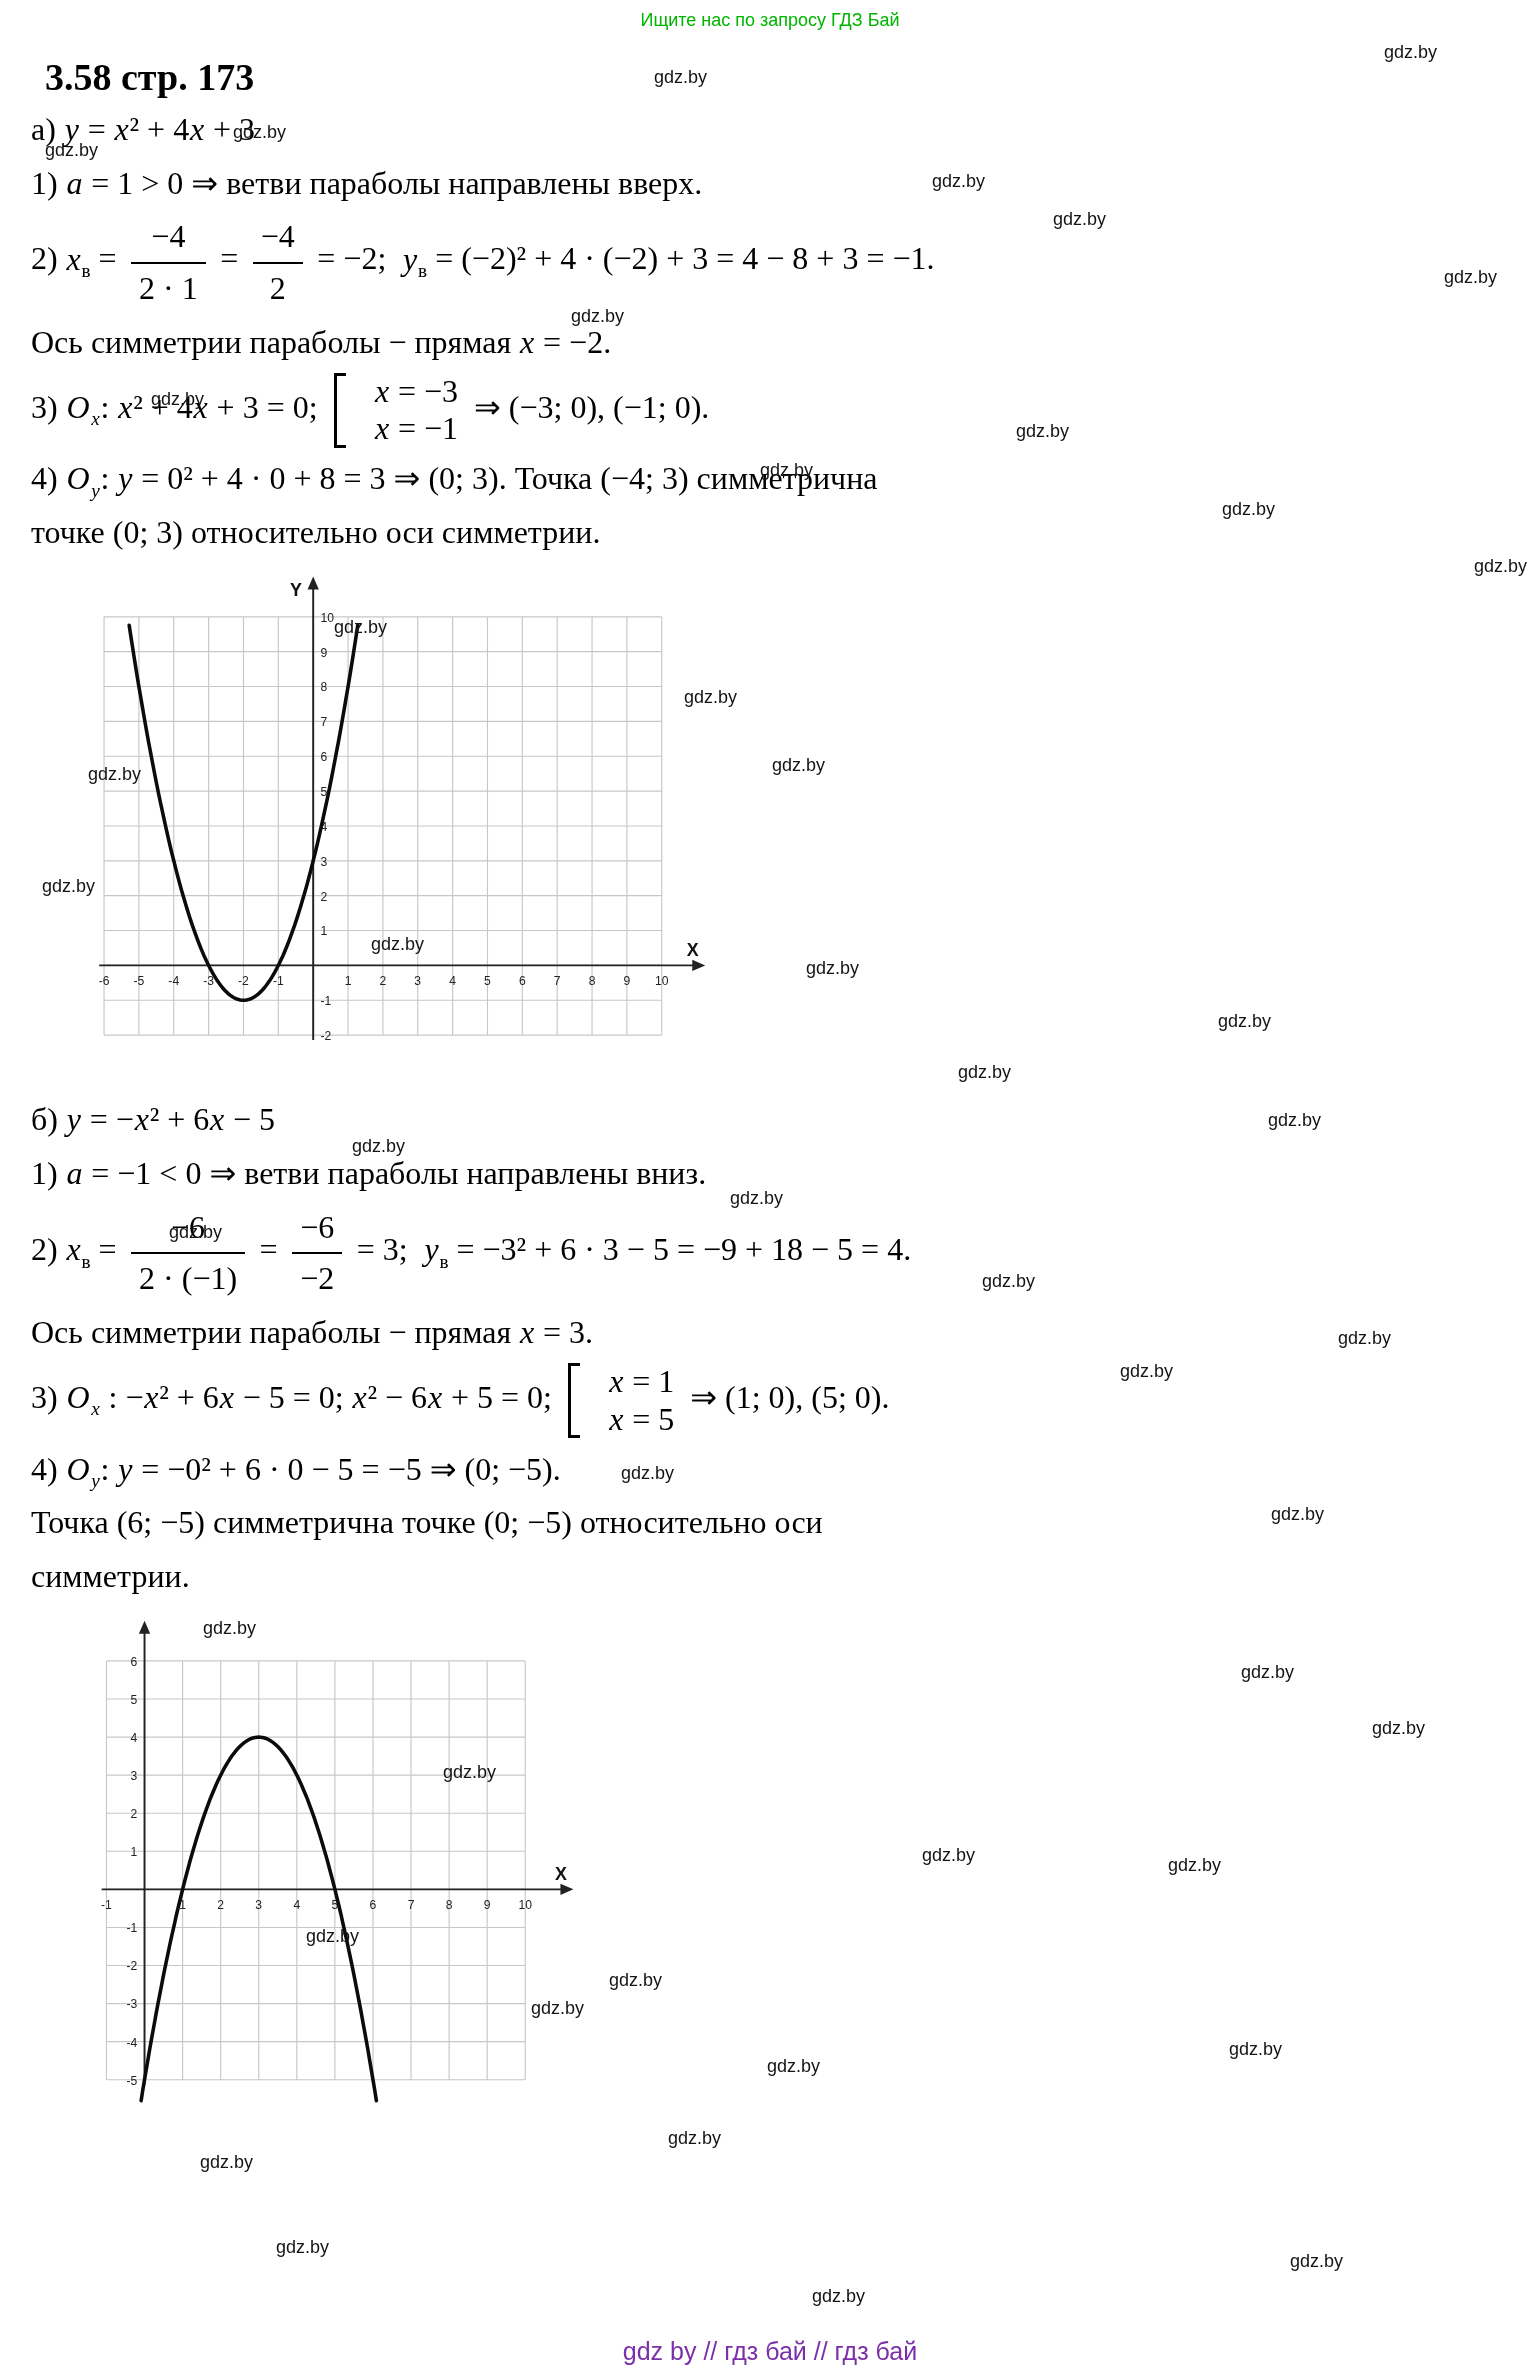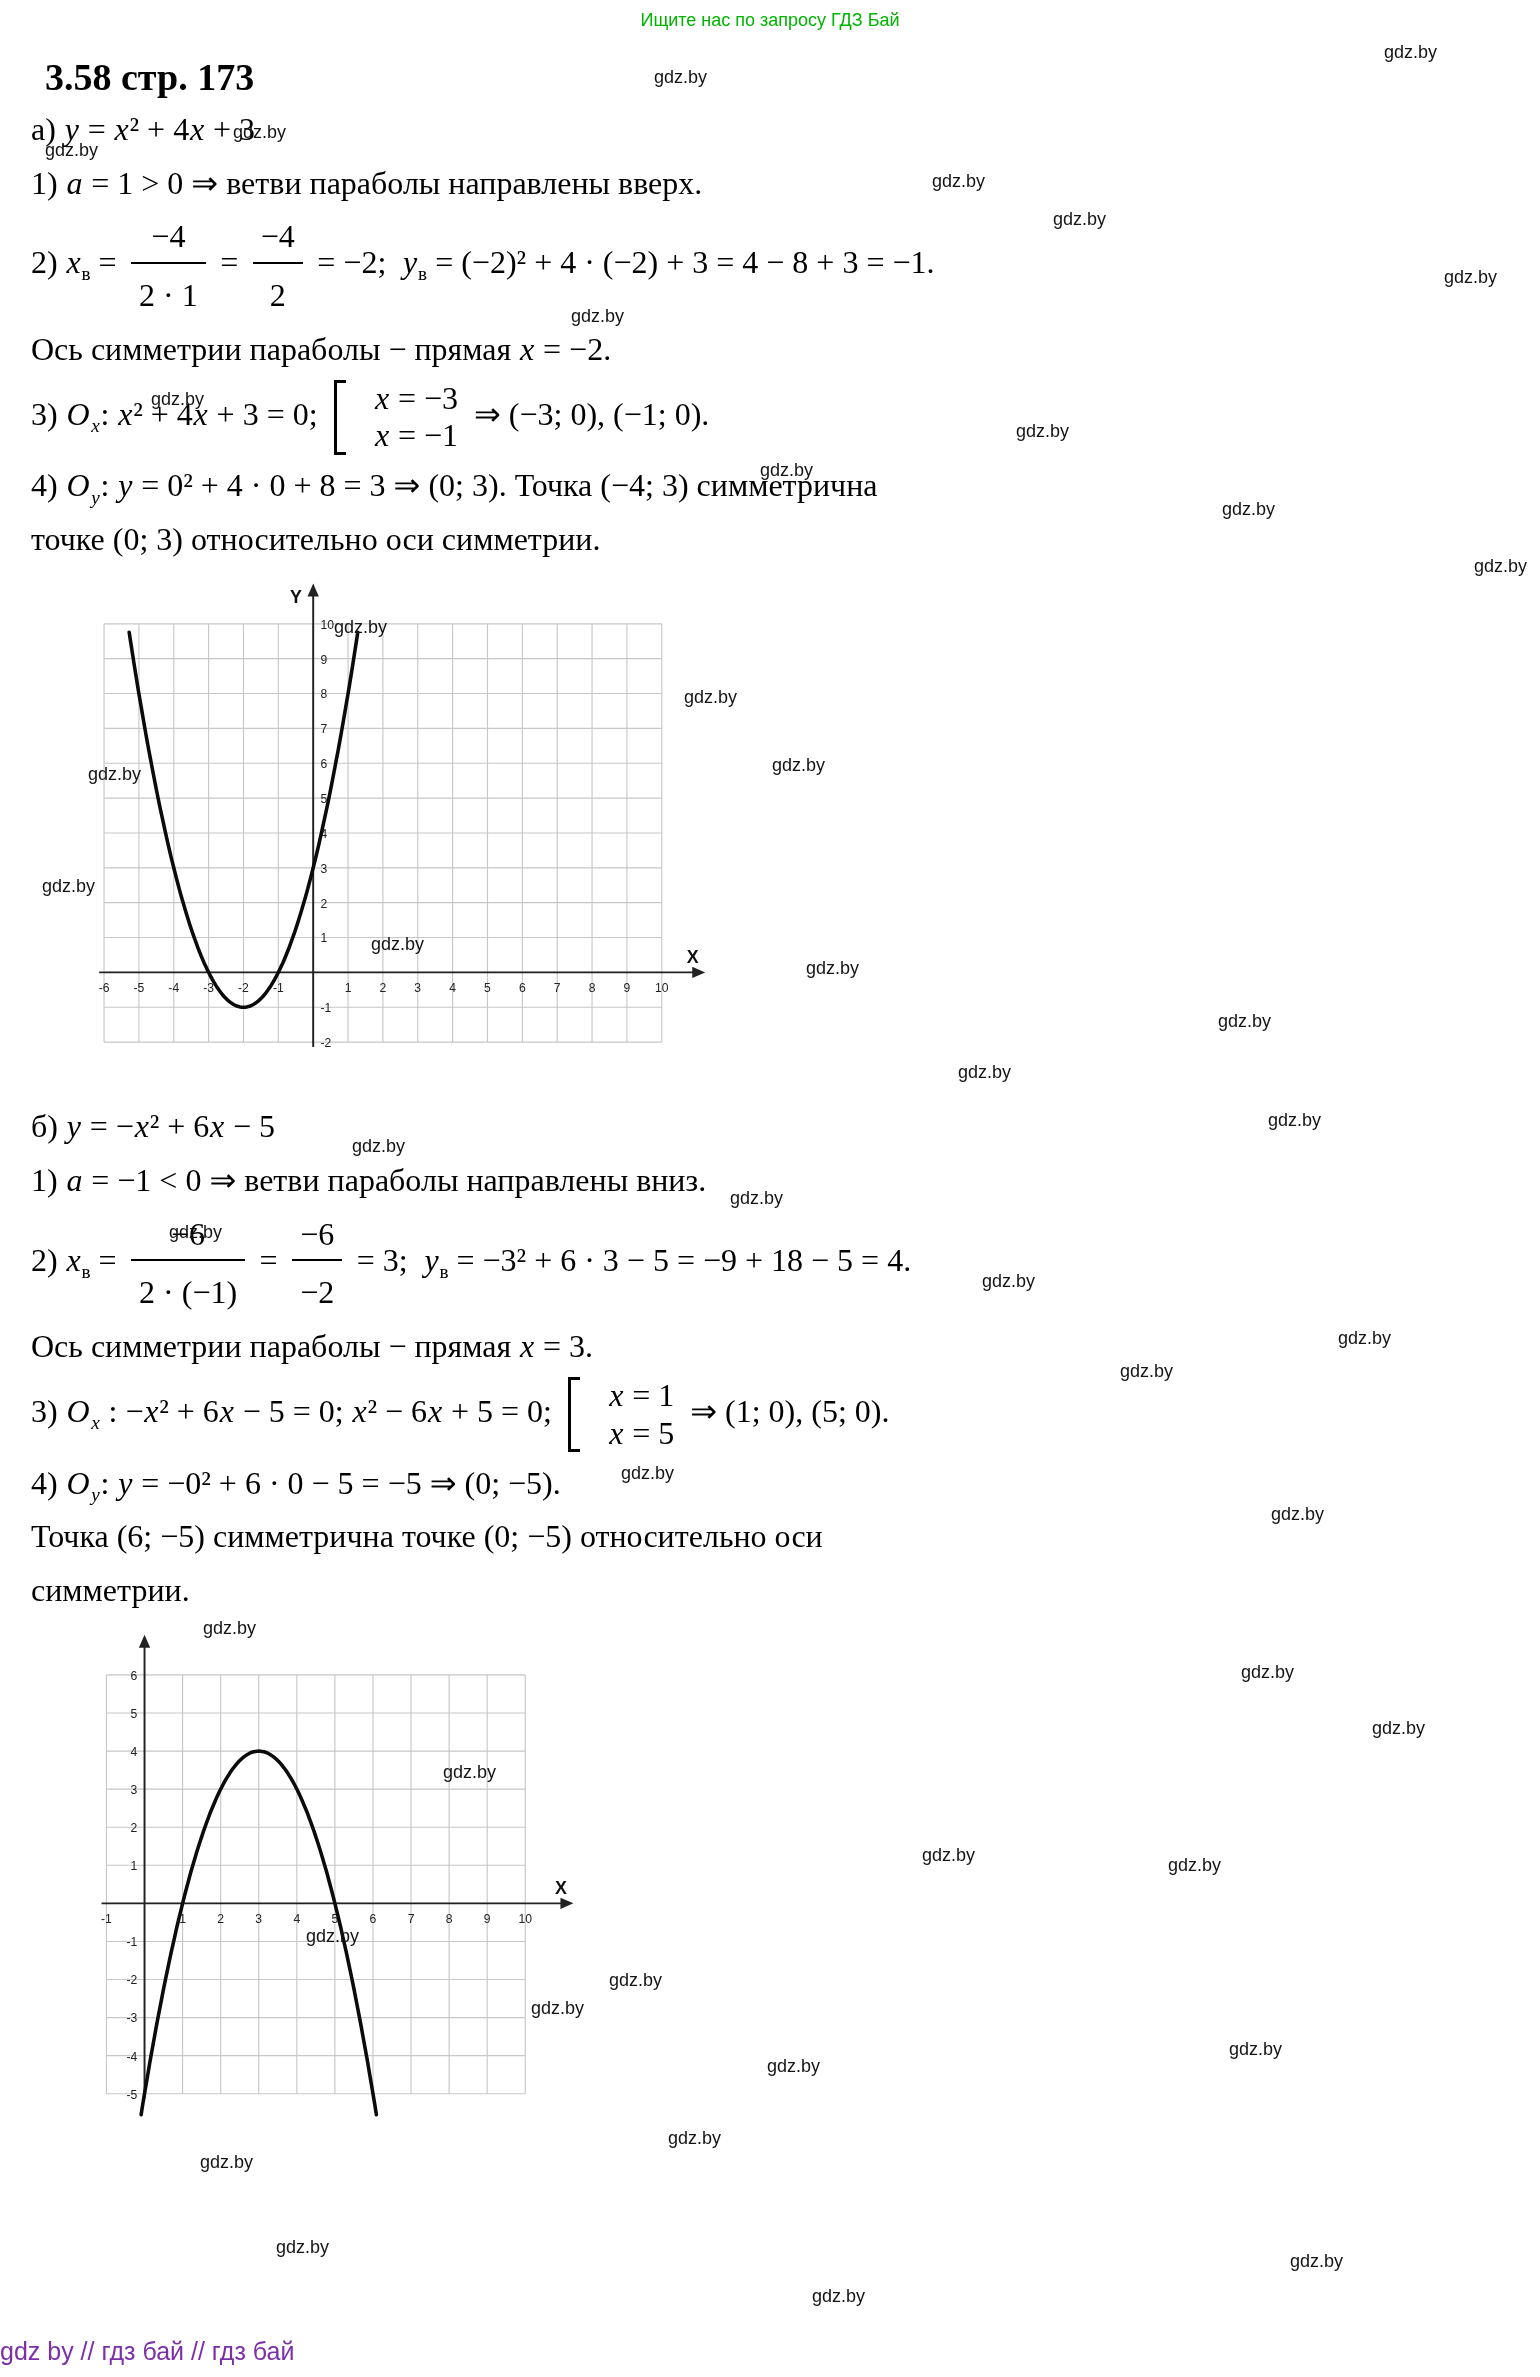--- a/index.html
+++ b/index.html
@@ -17,37 +17,37 @@
   .content { margin-left:31px; font-size:32px; line-height:1.45; }
   .line { margin:7.3px 0; white-space:pre; }
   .mt { white-space:pre; }
   .mv { font-style:italic; padding:0 0.8px; }
   sub.msb { font-size:0.60em; line-height:0; }
   .frac {
     display:inline-flex; flex-direction:column; text-align:center;
     vertical-align:middle; margin:0 6.5px;
   }
   .num { display:block; border-bottom:2.4px solid #000; padding:0 8px 2.4px; }
-  .den { display:block; padding:8px 8px 0; }
+  .den { display:block; padding:1px 8px 0; }
   .sys { display:inline-flex; align-items:center; vertical-align:middle; margin:0 8px;gap:22px; }
   .sys-br {
     align-self:stretch; width:12px; margin-right:6.5px;
     border:3.2px solid #000; border-right:none;
   }
   .sys-rows { display:inline-flex; flex-direction:column; }
   .sys-row { line-height:1.18; white-space:pre; }
   .graph { margin:19.5px 0 21px 45px; }
   .tick { font:15px "Liberation Sans", sans-serif; fill:#222; }
   .axlabel { font:bold 22px "Liberation Sans", sans-serif; fill:#111; }
   .watermark {
     position:absolute; font-family:"Liberation Sans", sans-serif;
     font-size:18px; color:#141414; white-space:nowrap;
   }
   .footer-note {
-    position:absolute; left:0; right:0; bottom:11.3px; 
+    position:absolute; left:0; right:0; bottom:11.3px; text-align:center;
     font-family:"Liberation Sans", sans-serif; font-size:25px; font-weight:500;
   }
 </style>
 </head>
 <body>
 
 <div class="header-note" style="color: rgb(0, 180, 0);">Ищите нас по запросу ГДЗ Бай</div>
 
 <h1 class="title">3.58 стр. 173</h1>
 

